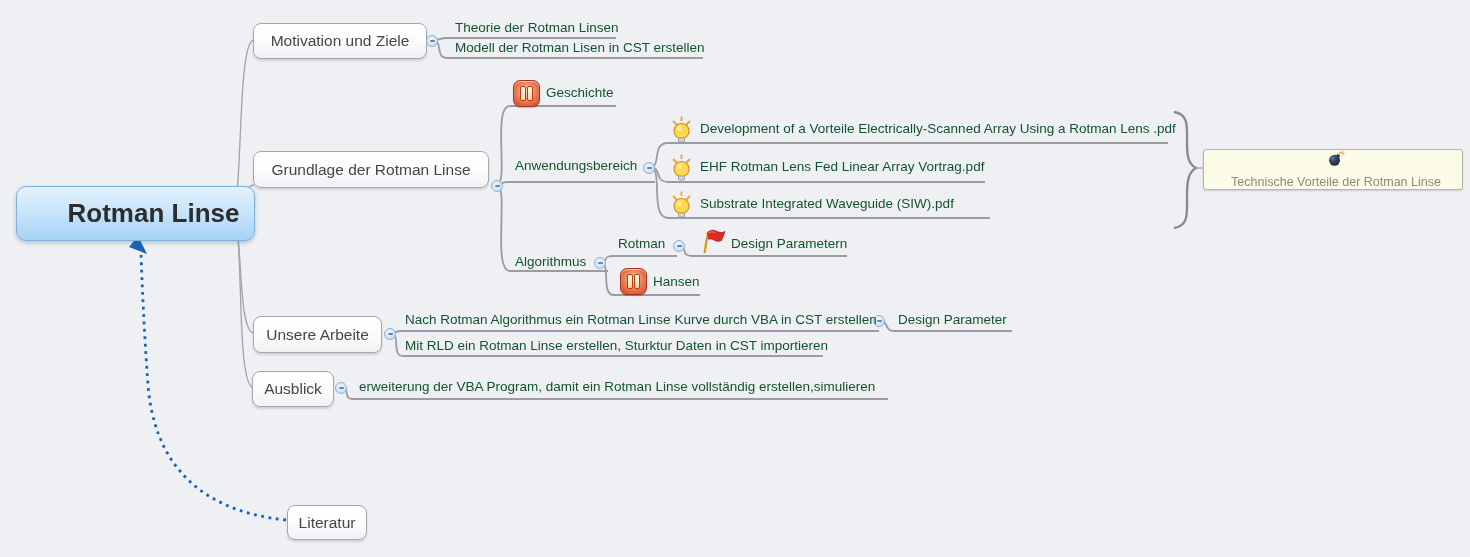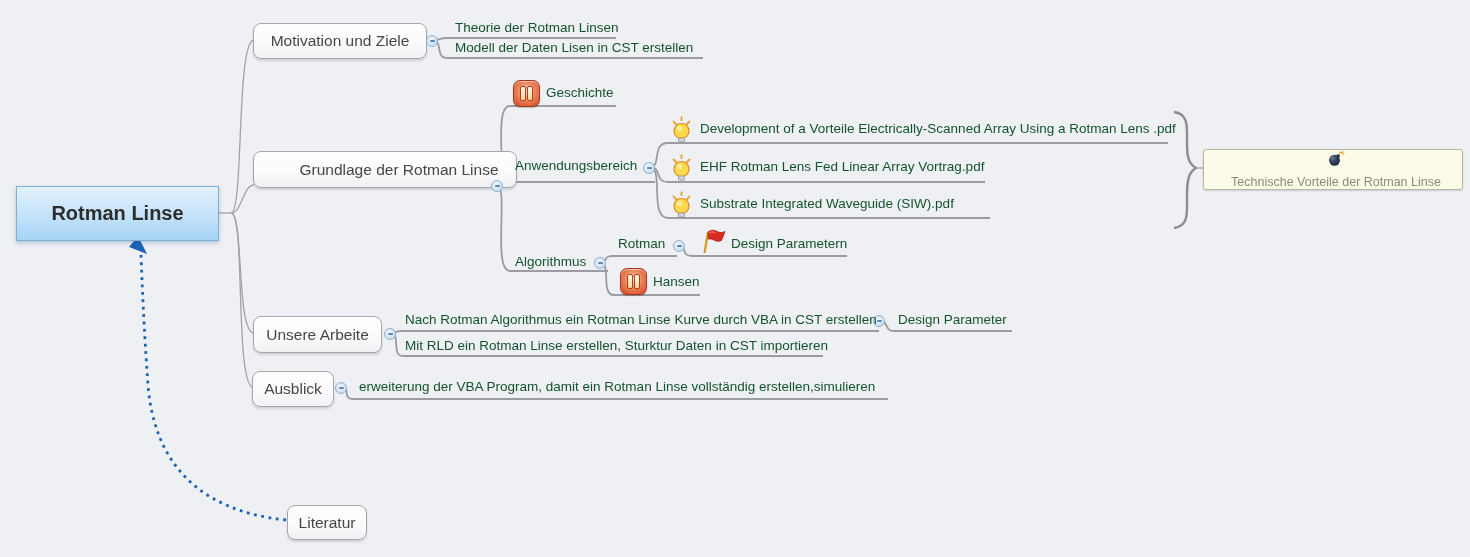--- a/index.html
+++ b/index.html
@@ -7,23 +7,23 @@
   .stage{position:relative;width:1470px;height:557px;background:#eef0f4;overflow:hidden;}
   .lines{position:absolute;left:0;top:0;}
 
   
   .box{position:absolute;display:flex;align-items:center;justify-content:center;
        background:linear-gradient(#ffffff 0%,#fbfbfc 55%,#f1f1f4 100%);
        border:1px solid #a6a6ae;border-radius:8px;
        box-shadow:0 2px 2px rgba(70,70,90,.18);
        color:#464646;font-size:15.5px;white-space:nowrap;}
   .box.root{background:linear-gradient(#e3f2fd 0%,#c9e5fa 45%,#a6d3f5 100%);
-       border:1px solid #7fb0da;border-radius:0;
+       border:1px solid #7fb0da;border-radius:10px;
        box-shadow:0 2px 4px rgba(50,90,130,.3);
-       color:#2d2d2d;font-size:20px;font-weight:bold;}
+       color:#2d2d2d;font-size:26px;font-weight:bold;padding-left:36px;}
   .box.callout{background:#fbfbe8;border:1px solid #b8b8a2;border-radius:3px;
        box-shadow:0 1px 2px rgba(0,0,0,.15);
        color:#8c8c74;font-size:12.5px;justify-content:flex-start;gap:8px;padding-left:6px;flex-direction:column;}
 
   
   .txt{position:absolute;color:#14532d;font-size:13.5px;line-height:1;white-space:nowrap;}
 
   
   .toggle{position:absolute;width:10px;height:10px;border-radius:50%;
        background:radial-gradient(circle at 40% 35%,#eef5fb,#c2d8ec);
@@ -76,21 +76,21 @@
     <polygon points="138,236 147,254 129,247" fill="#1b63b5"></polygon>
   </svg>
 
   <div class="box root" style="left:16px;top:186px;width:201px;height:53px;">
     <span>Rotman Linse</span>
   </div>
 
   <div class="box" style="left:253px;top:23px;width:172px;height:34px;text-align:right;">
     <span>Motivation und Ziele</span>
   </div>
-  <div class="box" style="left:253px;top:151px;width:234px;height:35px;padding-left:28px;">
+  <div class="box" style="left:253px;top:151px;width:234px;height:35px;">
     <span>Grundlage der Rotman Linse</span>
   </div>
   <div class="box" style="left:253px;top:316px;width:127px;height:35px;">
     <span>Unsere Arbeite</span>
   </div>
   <div class="box" style="left:252px;top:371px;width:80px;height:34px;">
     <span>Ausblick</span>
   </div>
   <div class="box" style="left:287px;top:505px;width:78px;height:33px;">
     <span>Literatur</span>
@@ -115,21 +115,21 @@
       <span class="minus"></span>
     </div>
   <div class="toggle" style="left:873px;top:315px;">
       <span class="minus"></span>
     </div>
   <div class="toggle" style="left:335px;top:382px;">
       <span class="minus"></span>
     </div>
 
   <span class="txt" style="left:455px;top:21px;">Theorie der Rotman Linsen</span>
-  <span class="txt" style="left:455px;top:41px;">Modell der Daten Lisen in CST erstellen</span>
+  <span class="txt" style="left:455px;top:41px;">Modell der Rotman Lisen in CST erstellen</span>
 
   <div class="pause icon-abs" style="left:513px;top:80px;">
     <span class="bar b1"></span>
     <span class="bar b2"></span>
   </div>
   <span class="txt" style="left:546px;top:86px;">Geschichte</span>
 
   <span class="txt" style="left:515px;top:159px;">Anwendungsbereich</span>
 
   <svg class="icon-abs" style="left:670px;top:115px;" width="23" height="28" viewBox="0 0 23 28">

